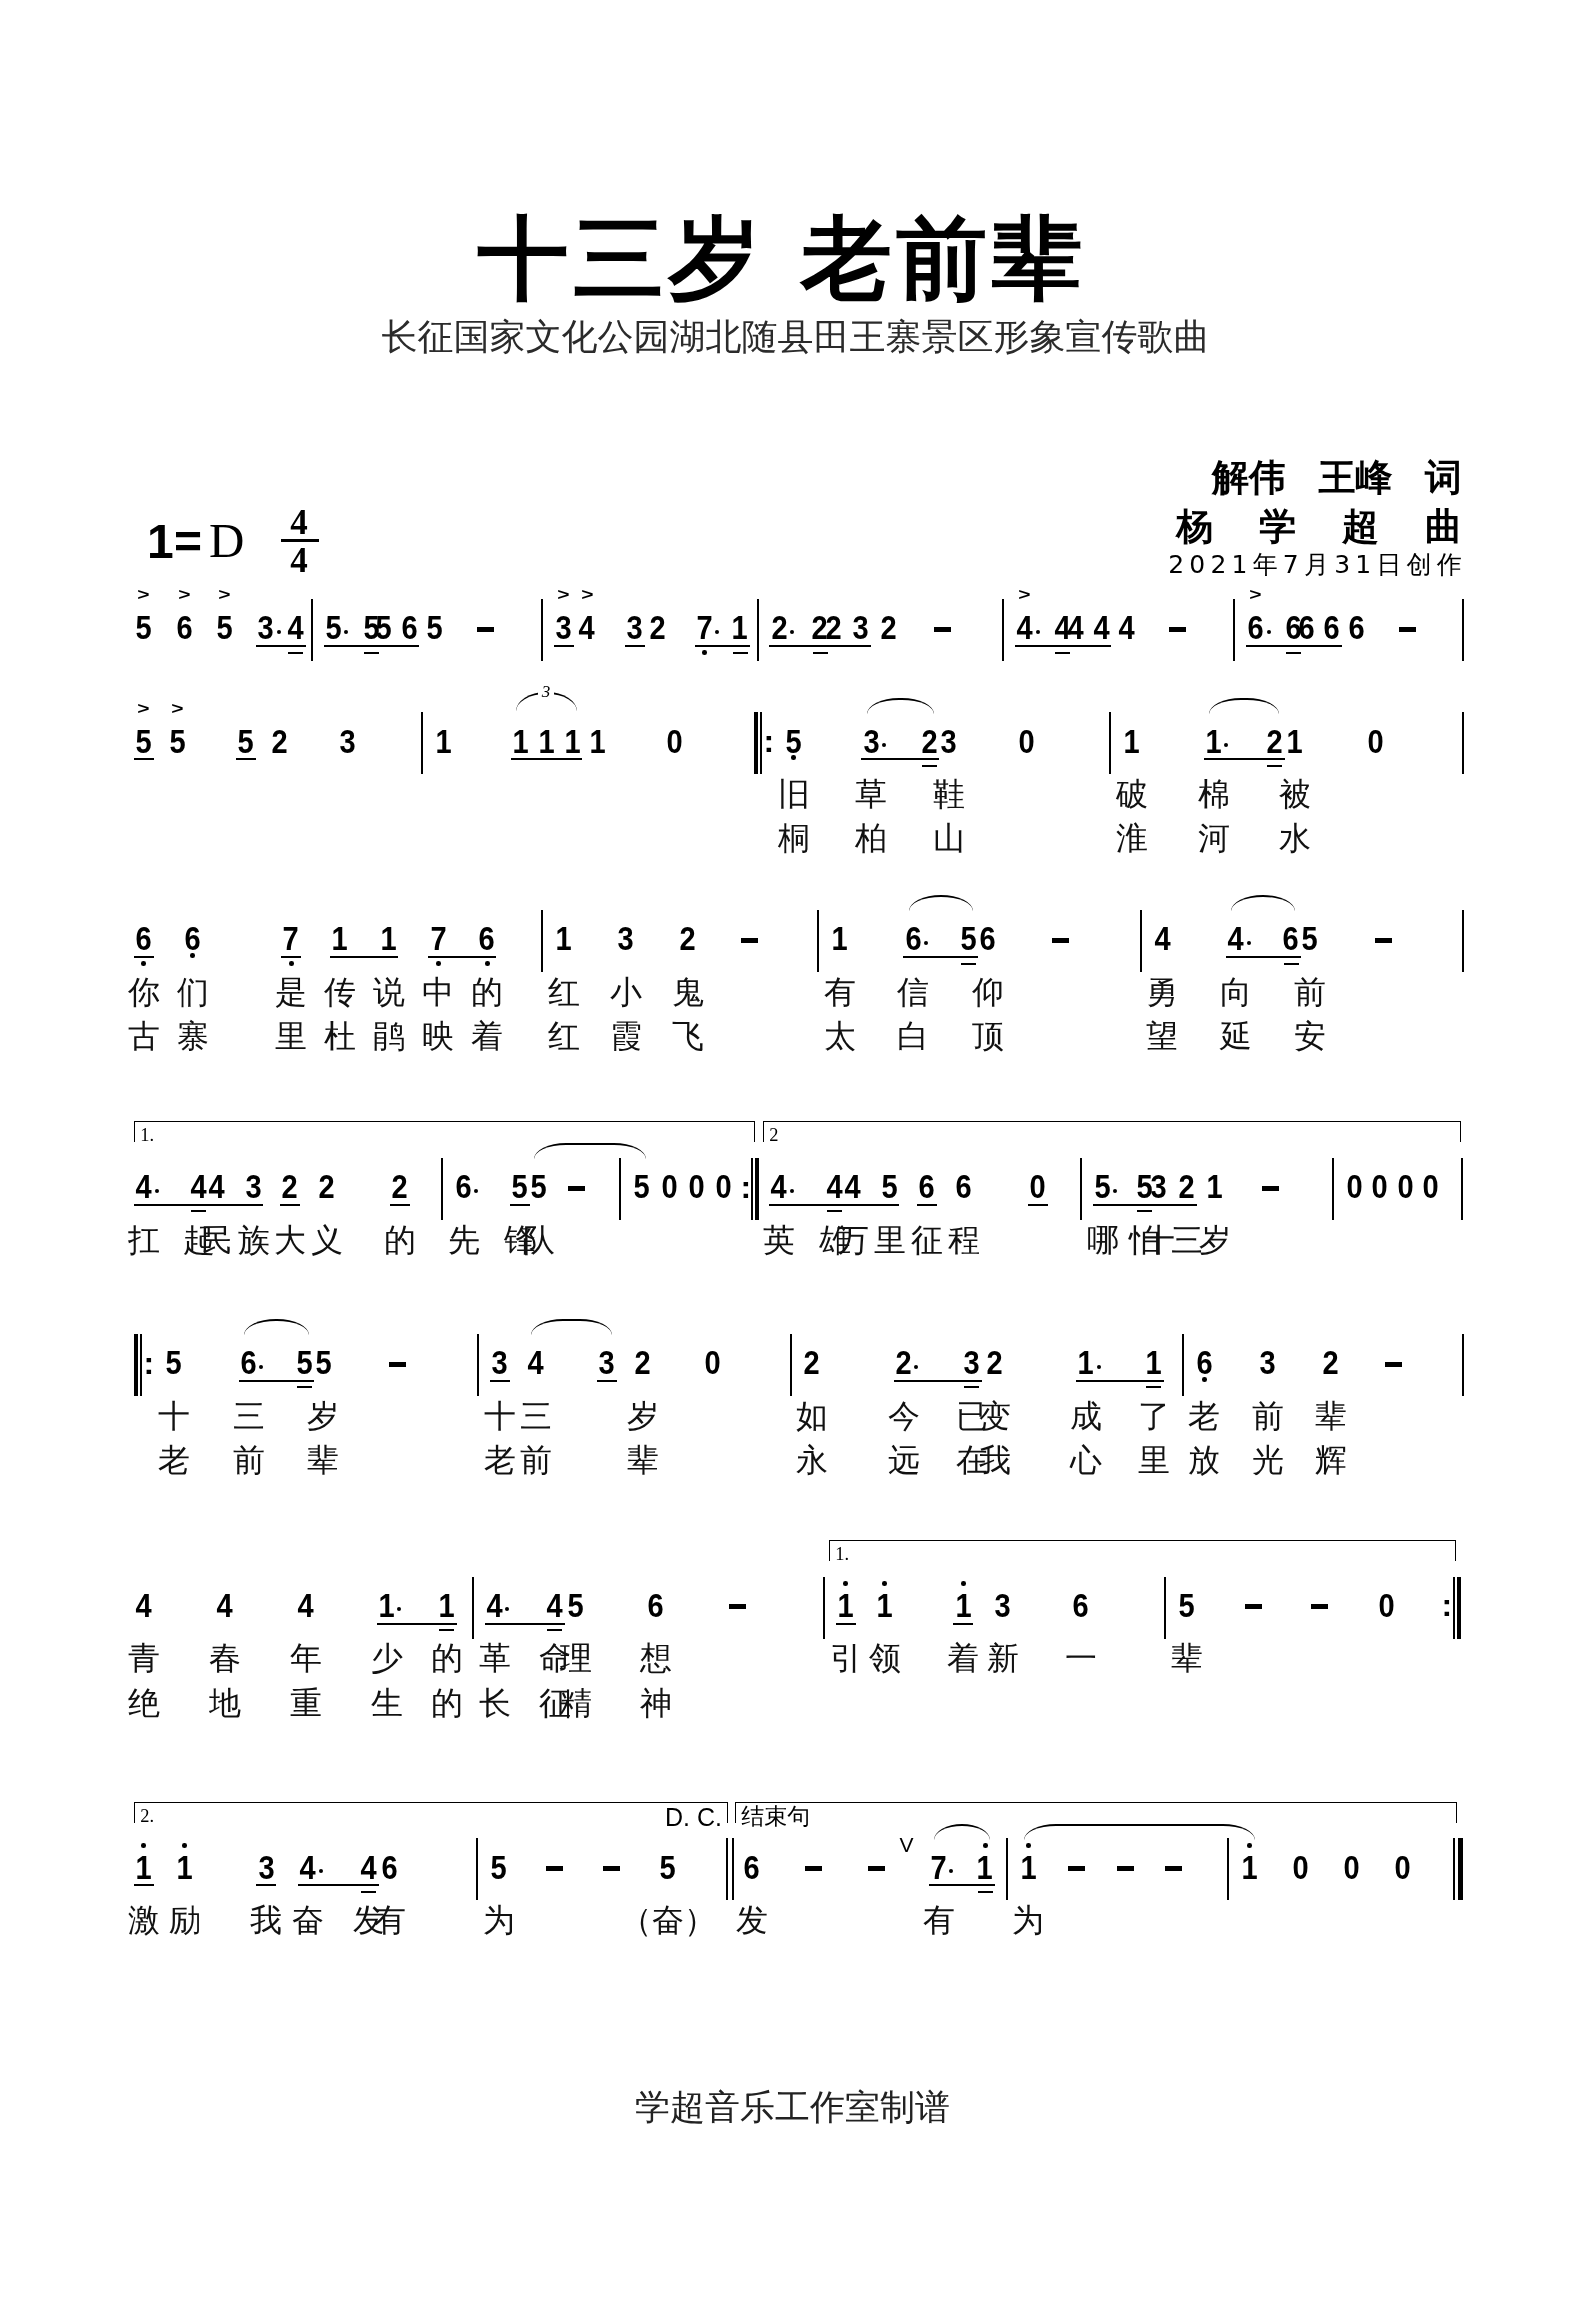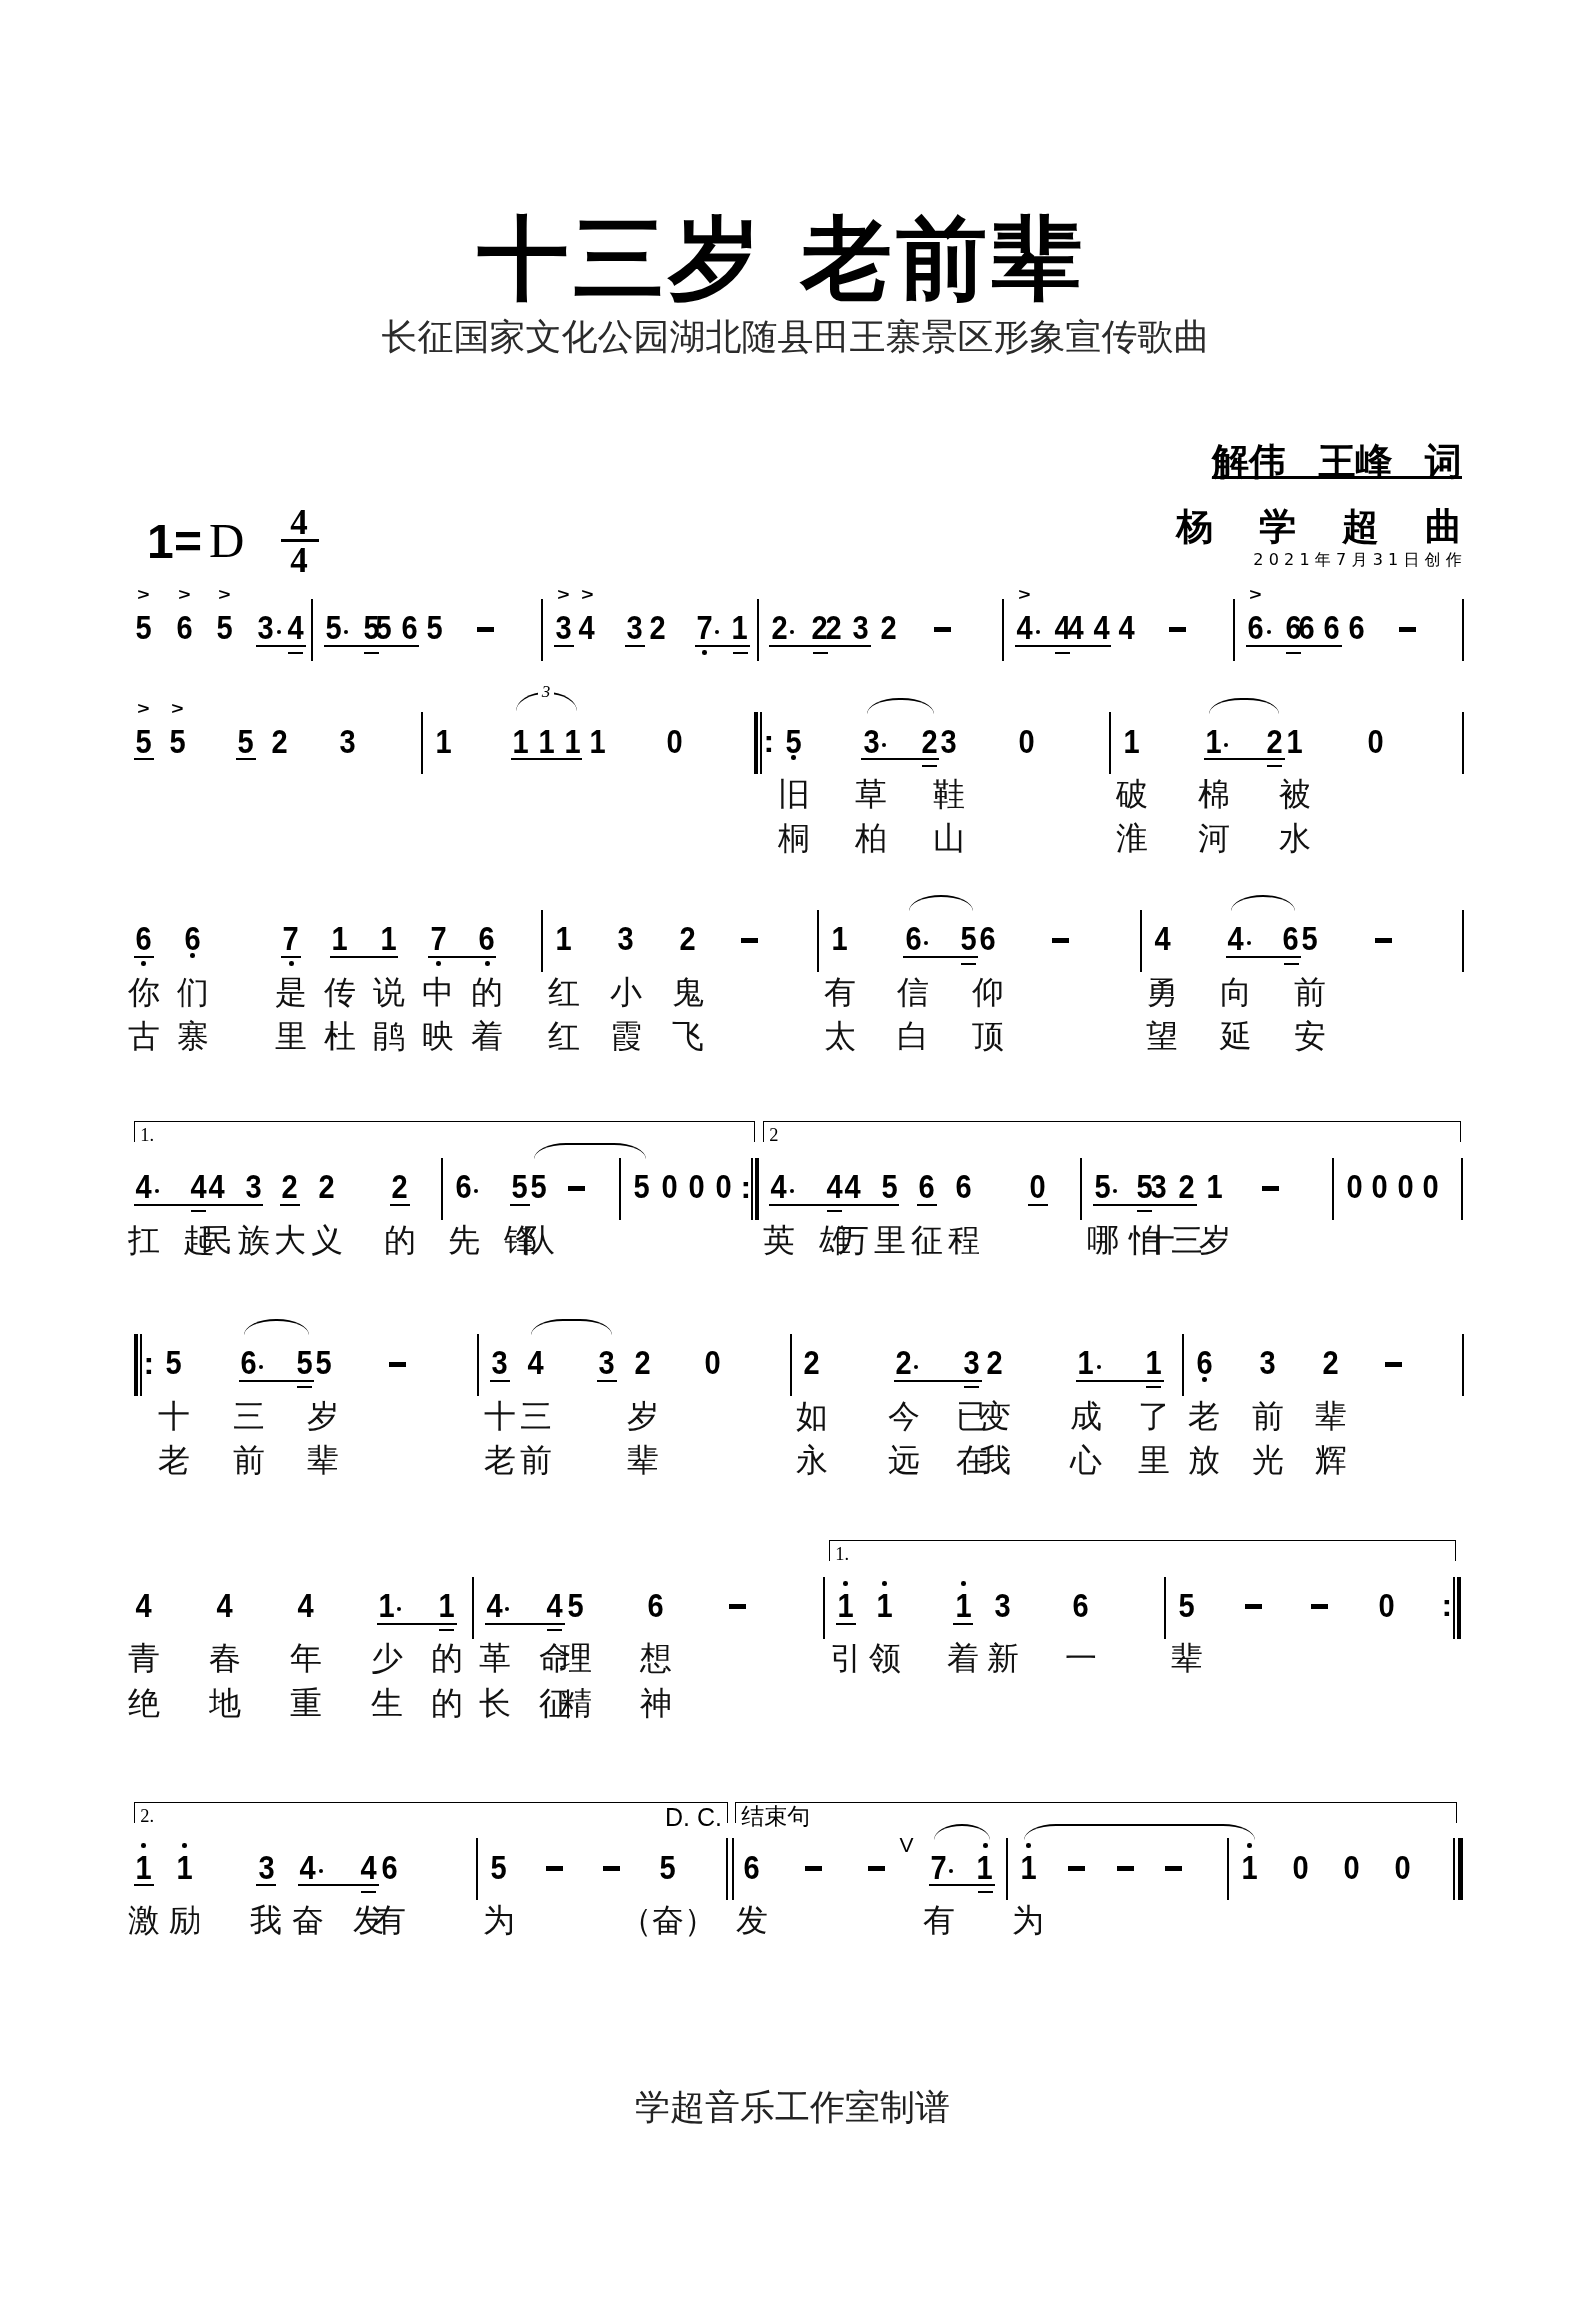--- a/index.html
+++ b/index.html
@@ -4,23 +4,23 @@
 <style>
   html, body { margin: 0; padding: 0; background: #fff; }
   #page {
     position: relative; width: 1595px; height: 2319px; overflow: hidden;
     background: #fff; color: #000;
     font-family: "DejaVu Sans", sans-serif;
   }
   .hdr { position: absolute; line-height: 1; white-space: pre; }
   .title { left: 0; width: 1565px; top: 213px; text-align: center; font-size: 91px; font-weight: bold; letter-spacing: 4.6px; }
   .subtitle { left: 0; width: 1591px; top: 319px; text-align: center; font-size: 36px; color: #2b2b2b; }
-  .lyricist { right: 133px; top: 443px; font-size: 37px; font-weight: bold; word-spacing: 19.6px; text-decoration: underline; }
+  .lyricist { right: 133px; top: 459px; font-size: 37px; font-weight: bold; word-spacing: 19.6px; }
   .composer { right: 133px; top: 508px; font-size: 37px; font-weight: bold; word-spacing: 33px; }
-  .date { right: 128px; top: 552px; font-size: 16px; letter-spacing: 5.2px; }
+  .date { right: 128px; top: 552px; font-size: 25px; letter-spacing: 5.2px; }
   .key-degree { left: 147px; top: 518px; font-family: "Liberation Sans", sans-serif; font-weight: bold; font-size: 48px; }
   .key-sign { left: 174px; top: 518px; font-family: "Liberation Sans", sans-serif; font-weight: bold; font-size: 48px; }
   .key-letter { left: 209px; top: 516px; font-family: "Liberation Serif", serif; font-size: 49px; }
   .ts-num { left: 279px; width: 40px; text-align: center; font-family: "Liberation Serif", serif; font-weight: bold; font-size: 35px; }
   .ts-top { top: 505px; }
   .ts-bot { top: 543px; }
   .ts-line { position: absolute; left: 281px; top: 539px; width: 38px; height: 2.9px; background: #000; }
   .footer { left: 0; width: 1585px; top: 2090px; text-align: center; font-size: 35px; color: #222; }
 
   #score { position: absolute; left: 0; top: 0; width: 1595px; height: 2319px; }

